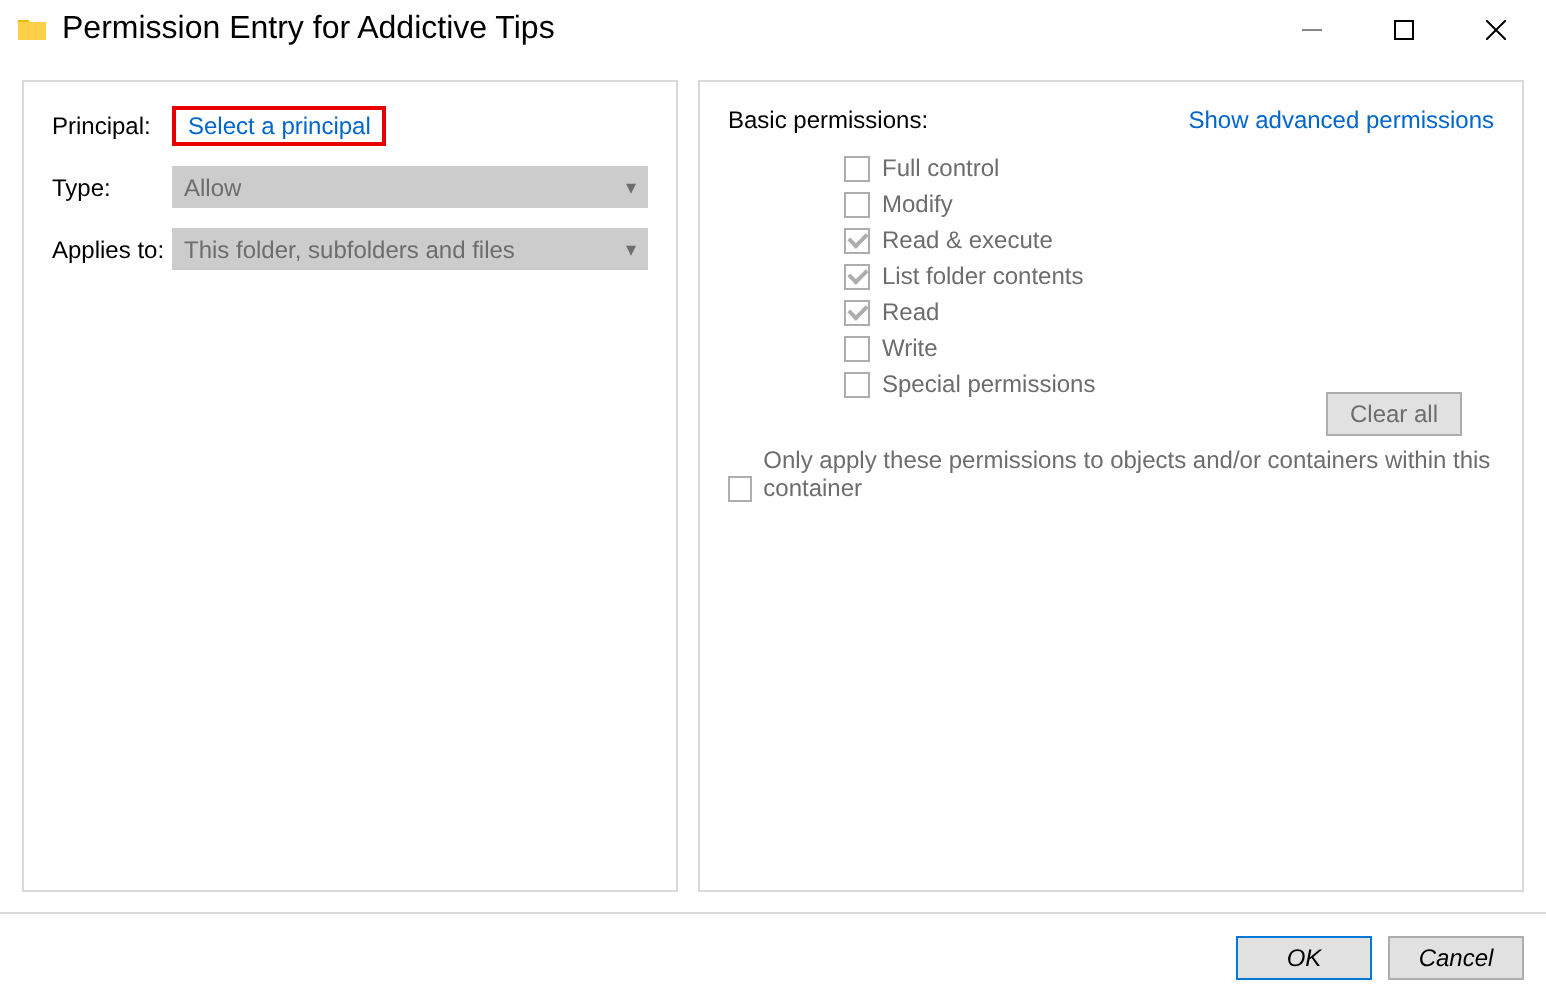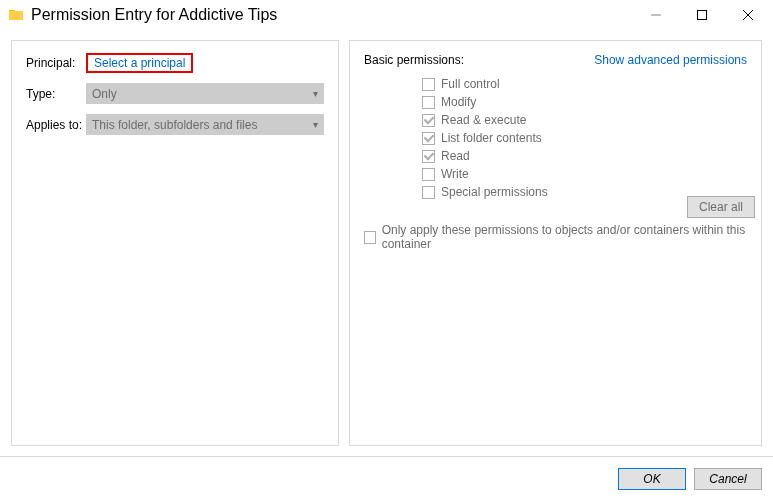--- a/index.html
+++ b/index.html
@@ -19,22 +19,22 @@
     .dropdown { width: 238px; height: 21px; background: #cccccc; color: #6d6d6d; border: none; padding: 0 6px; display: flex; align-items: center; justify-content: space-between; }
     .dropdown-arrow { color: #6d6d6d; font-size: 10px; }
     .perm-panel { border: 1px solid #d9d9d9; padding: 12px 14px 14px 14px; position: relative; flex: 1; }
     .perm-header { display: flex; justify-content: space-between; margin-bottom: 8px; }
     .perm-title { color: #000; }
     .adv-link { color: #0066cc; cursor: pointer; }
     .checklist { margin-left: 58px; }
     .check-item { display: flex; align-items: center; height: 18px; color: #6d6d6d; }
     .checkbox { width: 13px; height: 13px; border: 1px solid #adadad; background: #fff; margin-right: 6px; display: flex; align-items: center; justify-content: center; }
     .checkbox.checked::after { content: ""; display: block; width: 4px; height: 7px; border: solid #adadad; border-width: 0 2px 2px 0; transform: rotate(45deg) translate(-1px, -1px); }
-    .only-apply-row { display: flex; align-items: center; margin-top: 22px; color: #6d6d6d; }
-    .clear-all { position: absolute; right: 6px; top: 155px; width: 68px; height: 22px; background: #e1e1e1; border: 1px solid #adadad; color: #6d6d6d; display: flex; align-items: center; justify-content: center; }
+    .only-apply-row { display: flex; align-items: flex-end; margin-top: 22px; color: #6d6d6d; }
+    .clear-all { position: absolute; right: 30px; top: 155px; width: 68px; height: 22px; background: #e1e1e1; border: 1px solid #adadad; color: #6d6d6d; display: flex; align-items: center; justify-content: center; }
     .footer { height: 44px; border-top: 1px solid #d9d9d9; display: flex; justify-content: flex-end; align-items: center; padding: 0 11px; gap: 8px; background: #fff; margin-top: 10px; font-style: italic; }
     .footer-btn { width: 68px; height: 22px; background: #e1e1e1; border: 1px solid #adadad; color: #000; display: flex; align-items: center; justify-content: center; cursor: pointer; }
     .footer-btn.default { border: 1px solid #0078d7; }
   </style>
 </head>
 <body>
 
 <div class="titlebar">
   <span class="titlebar-icon">
     <svg viewBox="0 0 16 16">
@@ -65,21 +65,21 @@
 <div class="content">
 
   <div class="panel">
     <div class="form-row">
       <span class="form-label">Principal:</span>
       <span class="select-principal">Select a principal</span>
     </div>
     <div class="form-row">
       <span class="form-label">Type:</span>
       <div class="dropdown">
-        <span>Only</span>
+        <span>Allow</span>
         <span class="dropdown-arrow">▾</span>
       </div>
     </div>
     <div class="form-row">
       <span class="form-label">Applies to:</span>
       <div class="dropdown">
         <span>This folder, subfolders and files</span>
         <span class="dropdown-arrow">▾</span>
       </div>
     </div>

